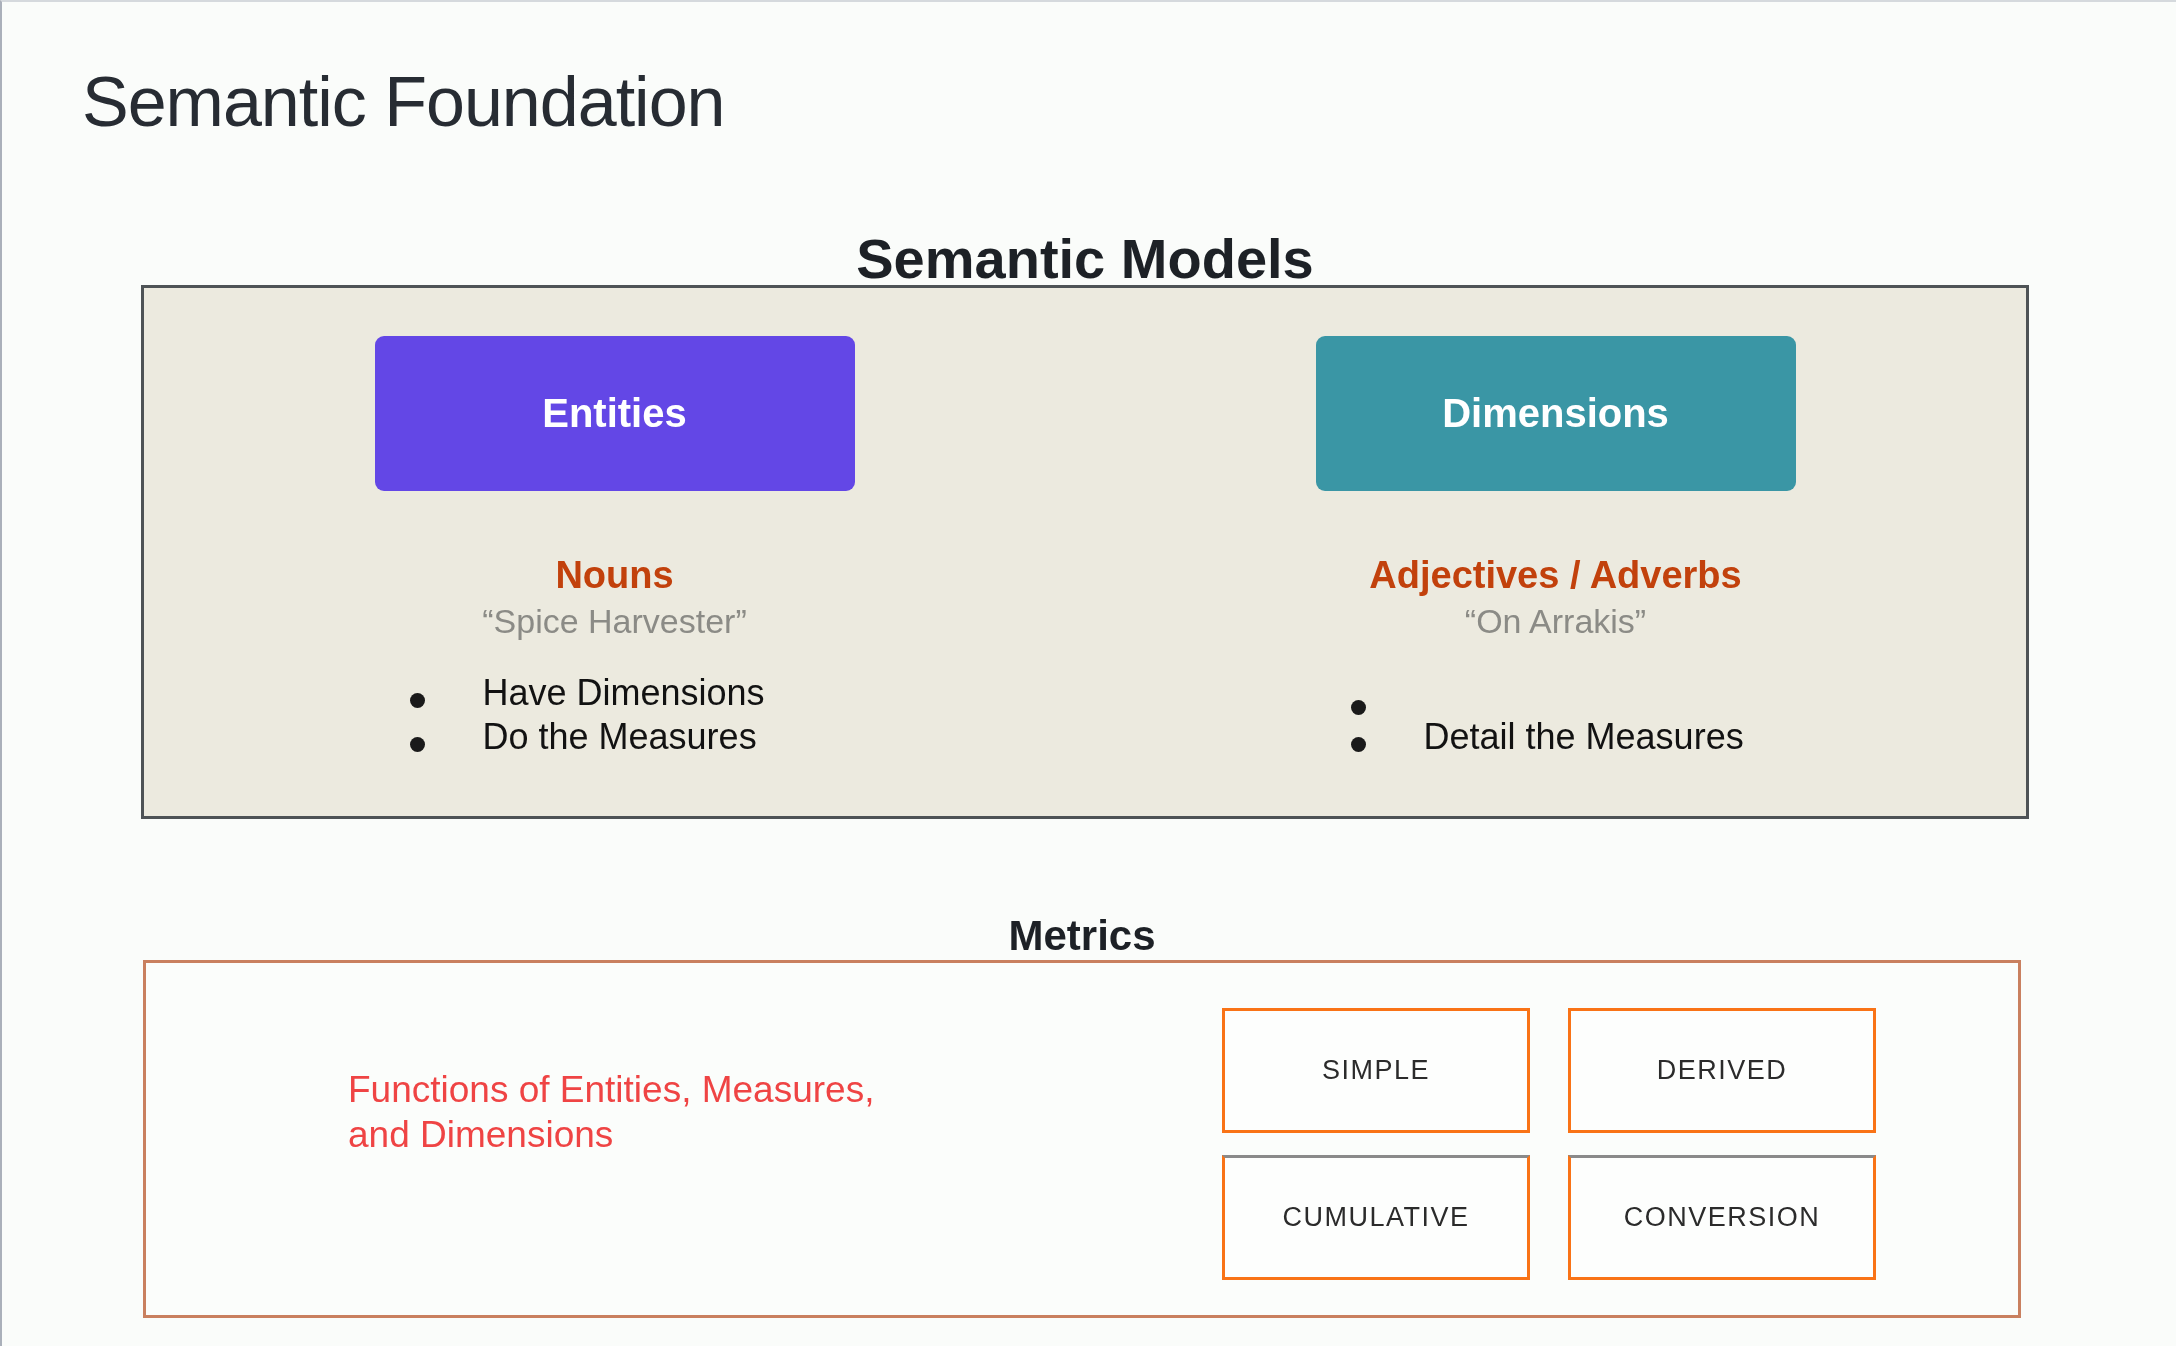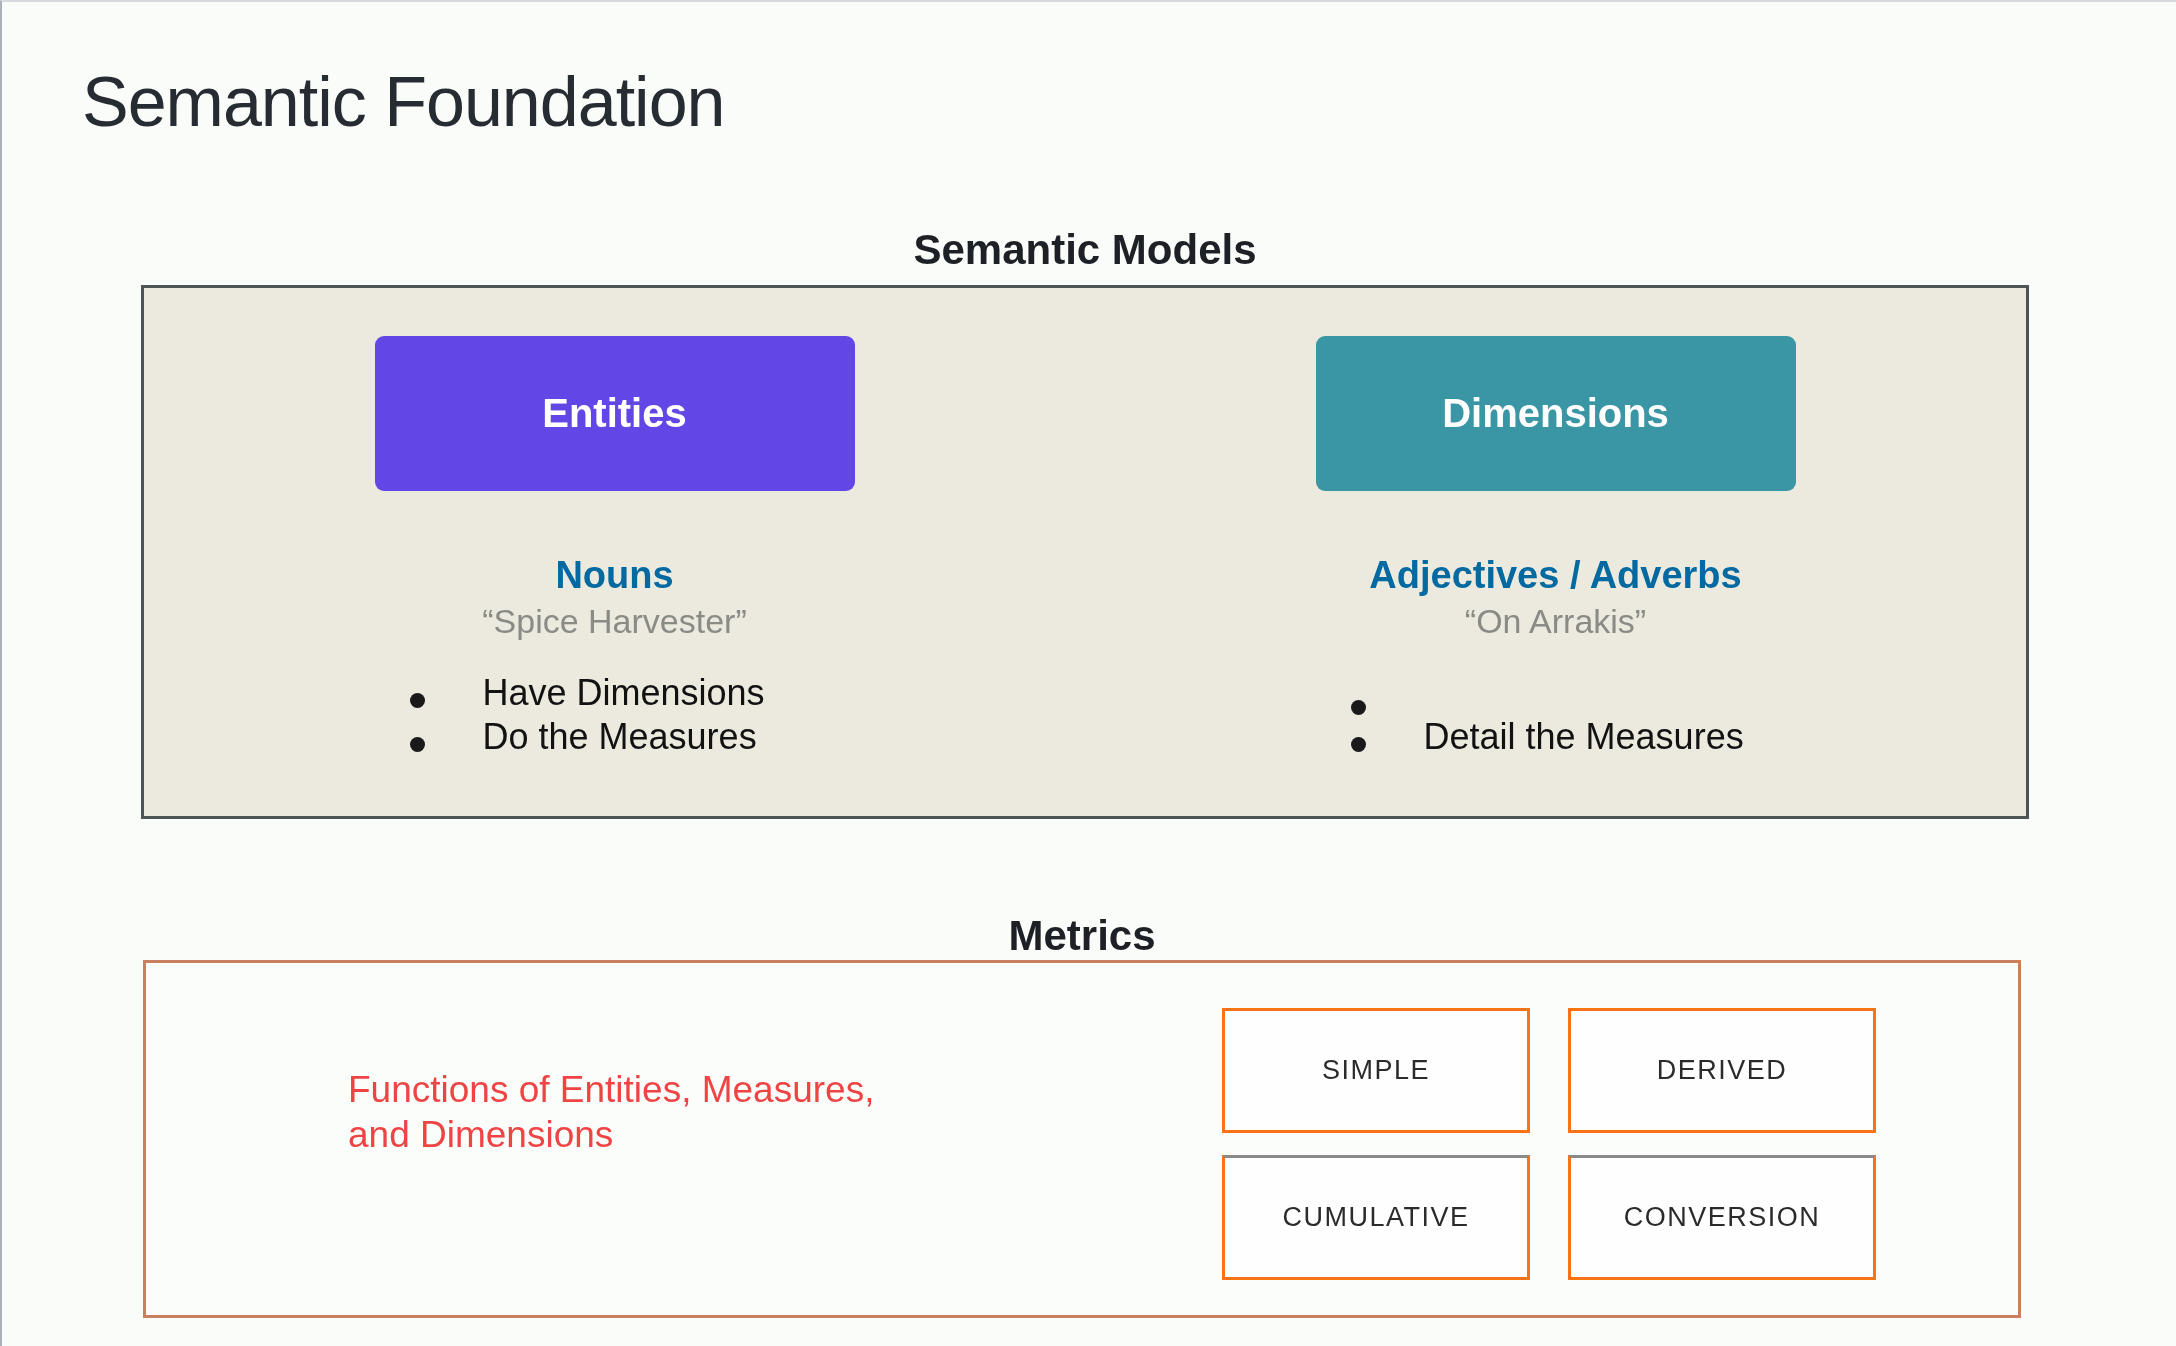--- a/index.html
+++ b/index.html
@@ -24,21 +24,21 @@
     color: #272c33;
     letter-spacing: -1px;
     line-height: 1.1;
   }
 
   
   .sm-heading {
     position: absolute;
     left: 139px; top: 224px; width: 1888px;
     text-align: center;
-    font-size: 42px;
+    font-size: 56px;
     font-weight: 700;
     color: #1d2126;
   }
   .sm-panel {
     position: absolute;
     left: 139px; top: 283px;
     width: 1888px; height: 534px;
     background: #eceadf;
     border: 3px solid #4e5356;
     display: flex;
@@ -62,21 +62,21 @@
     font-weight: 700;
   }
   .pill-entities   { background: #6347e6; }
   .pill-measures   { background: #4e5c70; }
   .pill-dimensions { background: #3a96a5; }
 
   .word-type {
     margin-top: 62px;
     font-size: 38px;
     font-weight: 700;
-    color: #0369a1;
+    color: #c2410c;
     line-height: 1.2;
     text-align: center;
   }
   .example {
     font-size: 34px;
     color: #8b8b86;
     line-height: 1.2;
     margin-top: 2px;
     text-align: center;
   }

